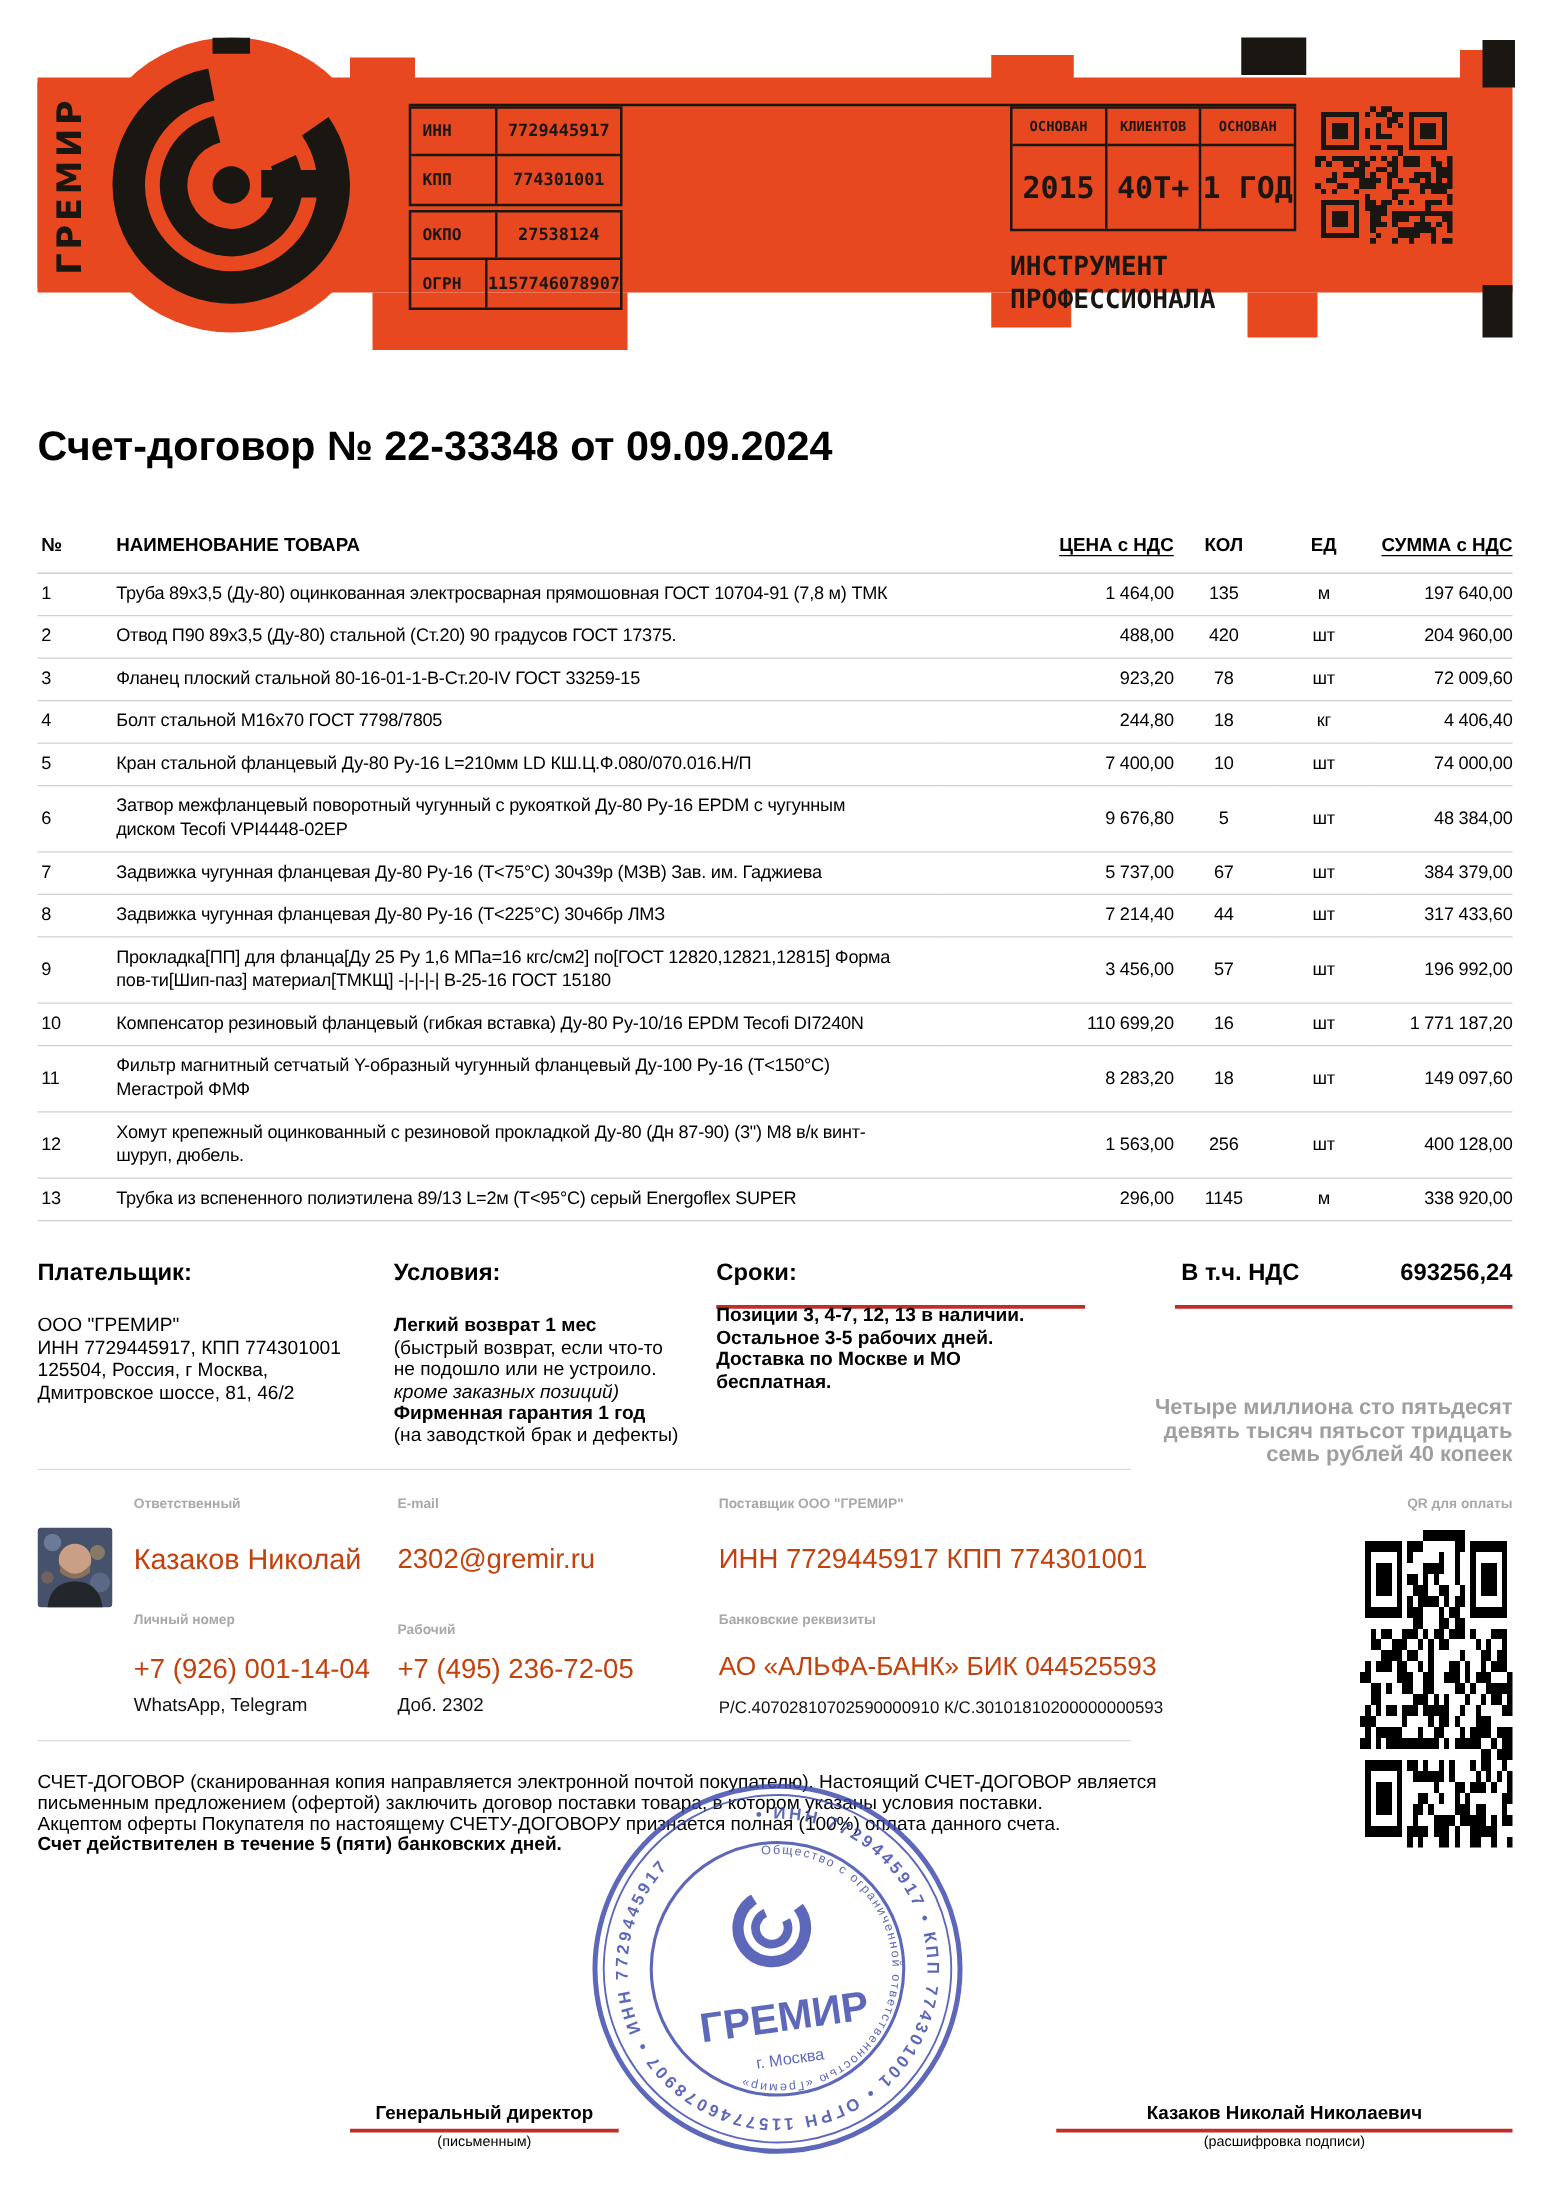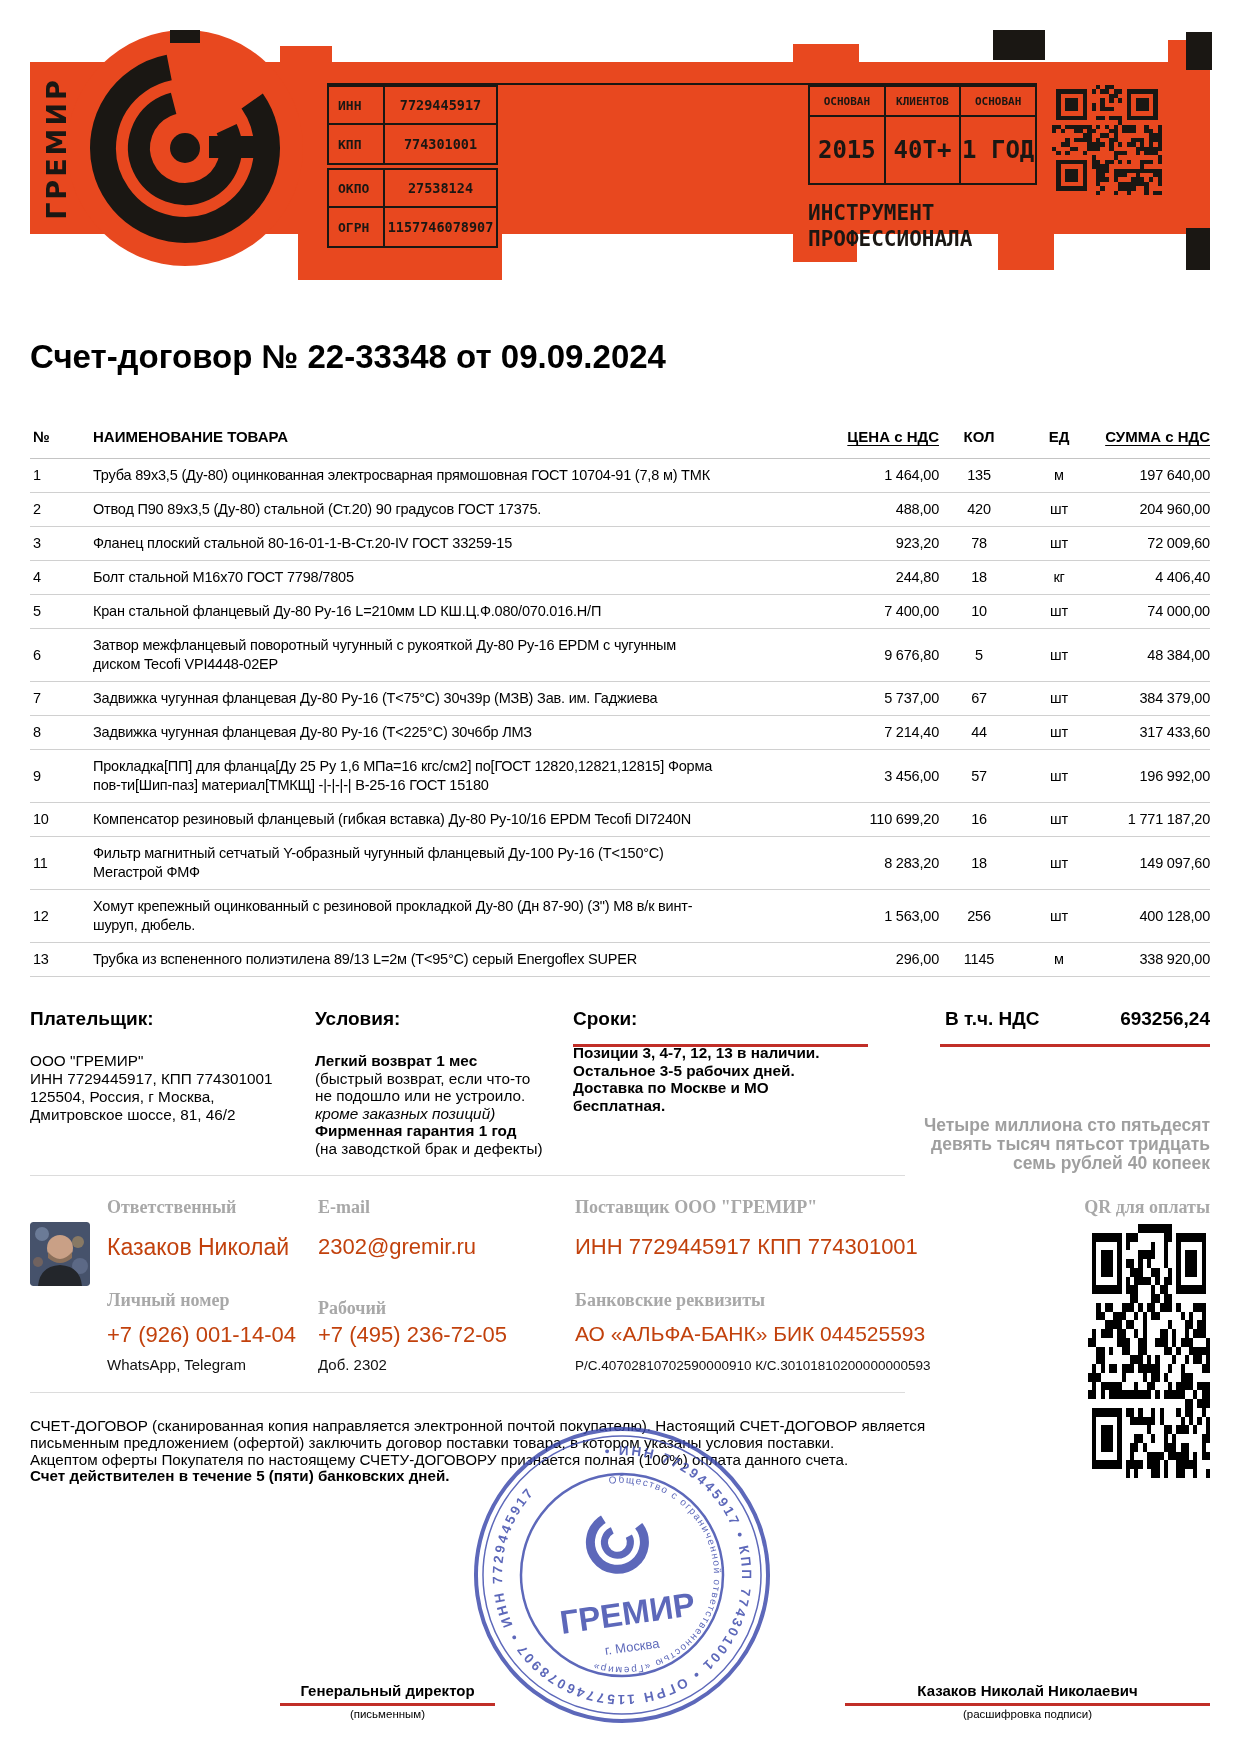--- a/index.html
+++ b/index.html
@@ -12,21 +12,21 @@
   .blk{position:absolute;background:#1A1713;}
   .banner *{box-sizing:border-box;}
   .mono{font-family:"DejaVu Sans Mono",monospace;color:#1A1713;}
   .brand-vert{position:absolute;left:6px;top:36px;height:164px;width:40px;
      display:flex;align-items:center;justify-content:center;}
   .brand-vert span{transform:rotate(-90deg);white-space:nowrap;font-family:"DejaVu Sans",sans-serif;
      font-weight:bold;font-size:27px;letter-spacing:3px;color:#1A1713;}
   .regtbl{position:absolute;left:297px;width:171px;border:2px solid #1A1713;border-bottom:2px solid #1A1713;}
   .regrow{display:flex;height:38px;border-bottom:2px solid #1A1713;}
   .regrow:last-child{border-bottom:none;justify-content:flex-end;}
-  .reglab{width:56px;display:flex;align-items:center;padding-left:9px;font-size:13px;font-weight:bold;border-right:2px solid #1A1713;}
+  .reglab{width:69px;display:flex;align-items:center;padding-left:9px;font-size:13px;font-weight:bold;border-right:2px solid #1A1713;}
   .regval{flex:1;display:flex;align-items:center;justify-content:center;font-size:13.5px;font-weight:bold;}
   .addr{position:absolute;left:487px;top:58px;width:285px;}
   .addr .lab{font-size:12.5px;font-weight:bold;line-height:16px;}
   .addr .ln{font-size:12.5px;font-weight:bold;line-height:17px;}
   .stats{position:absolute;left:778px;top:55px;width:229px;border:2px solid #1A1713;display:flex;}
   .stat{flex:1;border-right:2px solid #1A1713;}
   .stat:last-child{border-right:none;}
   .stat .sl{height:30px;display:flex;align-items:center;justify-content:center;font-size:11px;font-weight:bold;border-bottom:2px solid #1A1713;}
   .stat .sv{height:66px;display:flex;align-items:center;justify-content:center;font-size:24px;font-weight:bold;}
   .slogan{position:absolute;left:778px;top:170px;font-size:21px;font-weight:bold;line-height:26px;}
@@ -55,21 +55,21 @@
   .redline{position:absolute;height:3px;background:#C12E28;}
   .bold{font-weight:bold;}
   .ital{font-style:italic;}
   .grand{position:absolute;right:30px;top:1056px;font-size:44px;font-weight:bold;letter-spacing:-1px;}
   .words{position:absolute;right:30px;top:1116px;width:360px;text-align:right;
          color:#9f9f9f;font-weight:bold;font-size:17.5px;line-height:19px;}
   .vatlab{position:absolute;left:945px;top:1008px;font-size:19px;font-weight:bold;}
   .vatval{position:absolute;right:30px;top:1008px;font-size:19px;font-weight:bold;}
   
   .sep{position:absolute;height:1px;background:#dcdcdc;}
-  .glab{position:absolute;color:#a8a8a8;font-weight:bold;font-size:18px;font-family:Liberation Serif, serif;}
+  .glab{position:absolute;color:#a8a8a8;font-weight:bold;font-size:11px;}
   .cval{position:absolute;font-size:22px;color:#c2410c;}
   .cnote{position:absolute;font-size:15px;color:#111;}
   .banknote{position:absolute;font-size:13.5px;color:#111;}
   
   .legal{position:absolute;left:30px;top:1418px;font-size:15.2px;line-height:16.8px;width:1000px;}
   
   .sigblock{position:absolute;text-align:center;}
   .sigtitle{font-size:15px;font-weight:bold;}
   .sigline{height:2.5px;background:#C12E28;margin-top:4px;}
   .sigsub{font-size:11.5px;margin-top:2px;}

